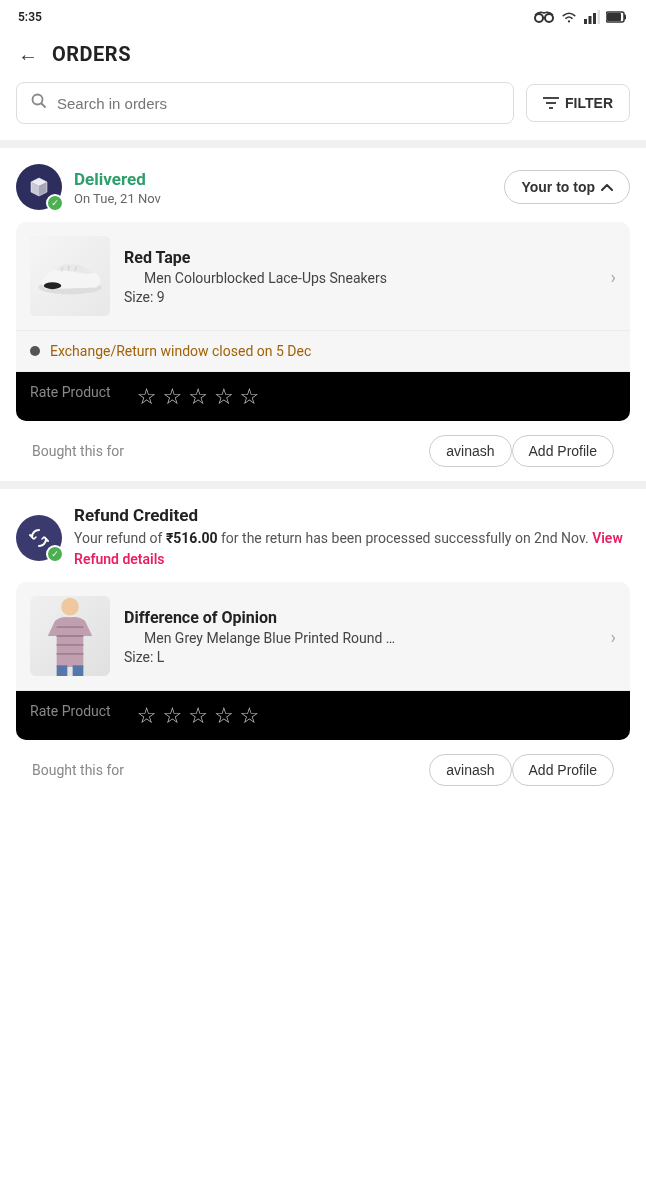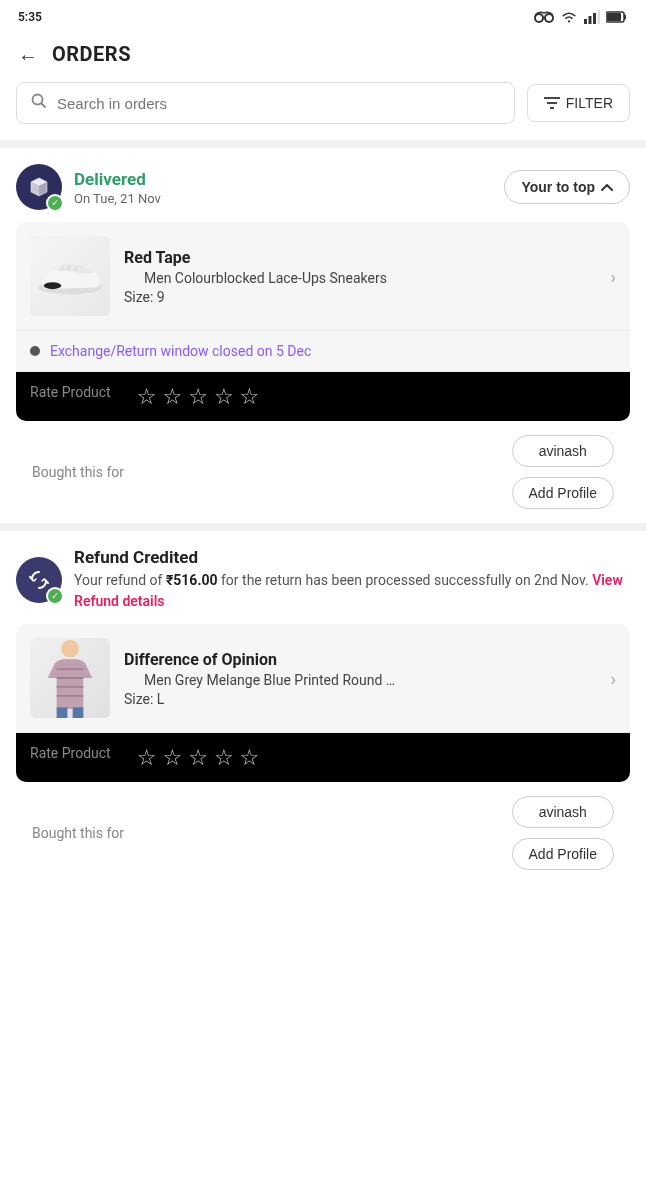--- a/index.html
+++ b/index.html
@@ -81,21 +81,21 @@
     }
     .filter-btn {
       display: flex;
       align-items: center;
       gap: 6px;
       border: 1.5px solid #ddd;
       border-radius: 8px;
       padding: 10px 16px;
       background: #fff;
       font-size: 14px;
-      font-weight: 400;
+      font-weight: 700;
       color: #333;
       cursor: pointer;
       white-space: nowrap;
     }
 
     
     .divider {
       height: 8px;
       background: #f0f0f0;
     }
@@ -240,21 +240,21 @@
     }
     .return-dot {
       width: 10px;
       height: 10px;
       border-radius: 50%;
       background: #555;
       flex-shrink: 0;
     }
     .return-text {
       font-size: 14px;
-      color: #8b5cf6;
+      color: #a16207;
     }
 
     .rate-row {
       display: flex;
       align-items: flex-start;
       gap: 26px;
       padding: 12px 14px;
       background: #000000;
       border-top: 1px solid #ebebeb;
     }
@@ -279,22 +279,20 @@
       justify-content: space-between;
       padding: 14px 16px;
       background: #fff;
     }
     .bought-for-label {
       font-size: 14px;
       color: #888;
     }
     .bought-for-actions {
       display: flex;
-      gap: 10px;
-      flex-direction: column;
     }
     .profile-btn {
       border: 1.5px solid #ccc;
       border-radius: 50px;
       padding: 7px 16px;
       font-size: 14px;
       font-weight: 500;
       color: #333;
       background: #fff;
       cursor: pointer;

